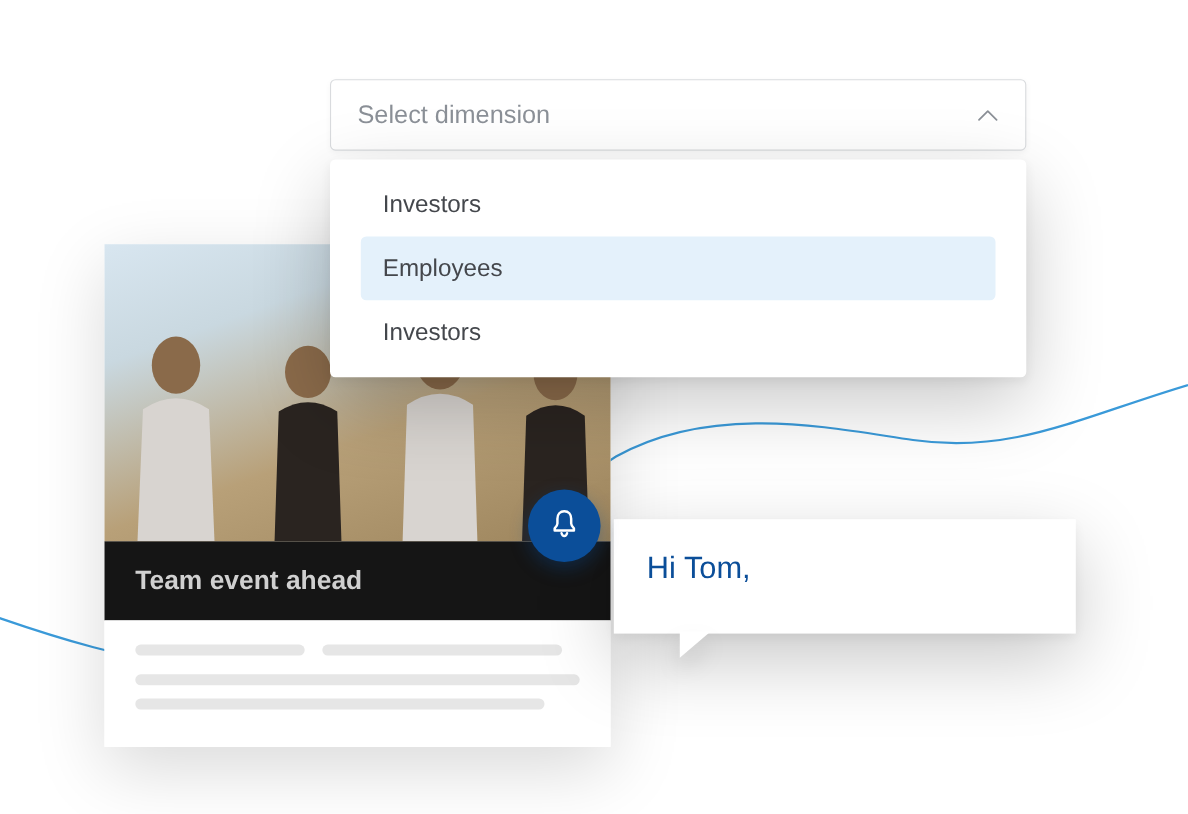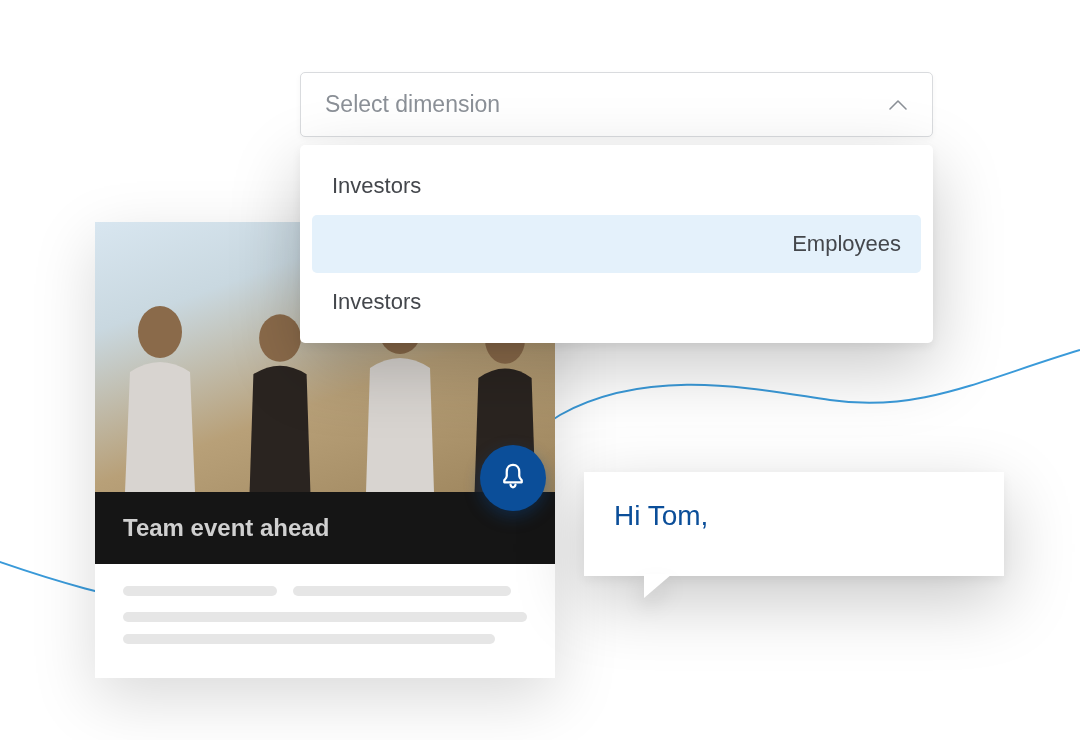--- a/index.html
+++ b/index.html
@@ -106,32 +106,31 @@
     .dd-trigger-label {
       color: #8a8f96;
       font-size: 23px;
     }
     .dd-chevron svg { width: 20px; height: 14px; display: block; }
     .dd-panel {
       margin-top: 8px;
       background: #fff;
       border-radius: 5px;
       box-shadow: 0 24px 70px rgba(0,0,0,0.22), 0 4px 10px rgba(0,0,0,0.06);
-      padding: 12px 12px;
+      padding: 12px 28px;
     }
     .dd-option {
       padding: 16px 20px;
       font-size: 22px;
       color: #44474c;
       border-radius: 5px;
       cursor: pointer;
     }
     .dd-option.highlighted {
       background: #e4f1fb;
-      text-align: right;
     }
 
     
     .bell-badge {
       position: absolute;
       left: 480px;
       top: 445px;
       width: 66px;
       height: 66px;
       border-radius: 50%;
@@ -140,21 +139,21 @@
       align-items: center;
       justify-content: center;
       z-index: 6;
       box-shadow: 0 6px 16px rgba(11,78,153,0.35);
     }
     .bell-badge svg { width: 30px; height: 30px; }
 
     
     .message-bubble {
       position: absolute;
-      left: 584px;
+      left: 558px;
       top: 472px;
       width: 420px;
       background: #fff;
       box-shadow: 0 24px 70px rgba(0,0,0,0.22), 0 4px 10px rgba(0,0,0,0.06);
       padding: 28px 30px 30px 30px;
       z-index: 4;
     }
     .message-greeting {
       color: #0b4e99;
       font-size: 28px;

